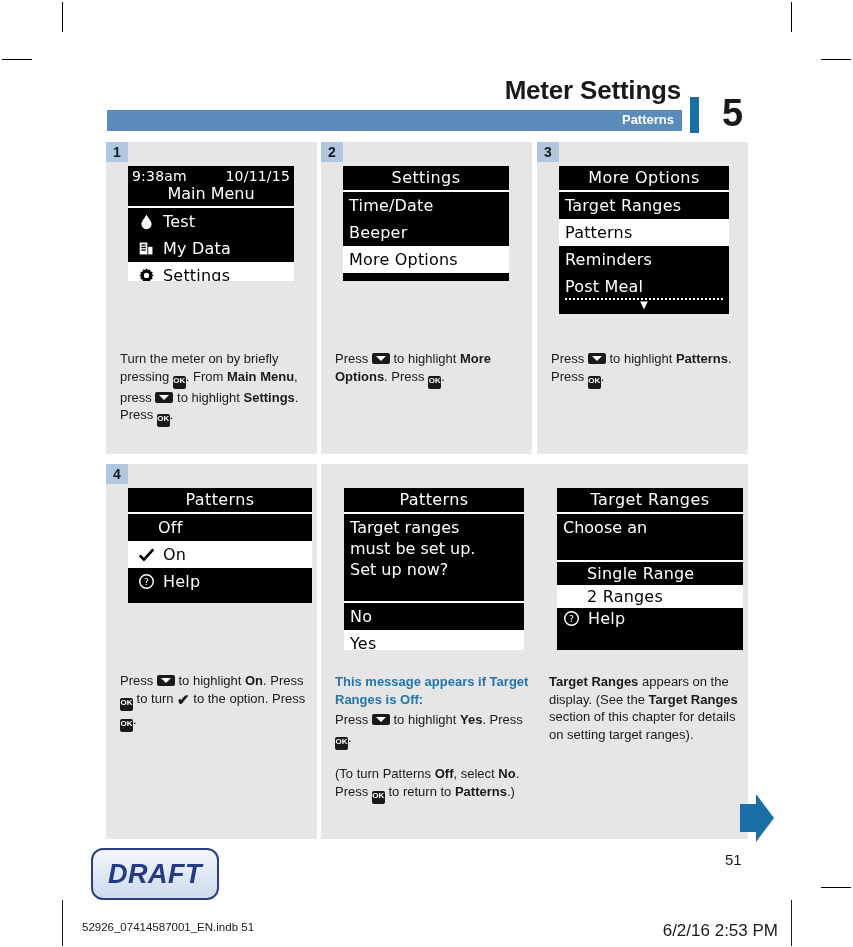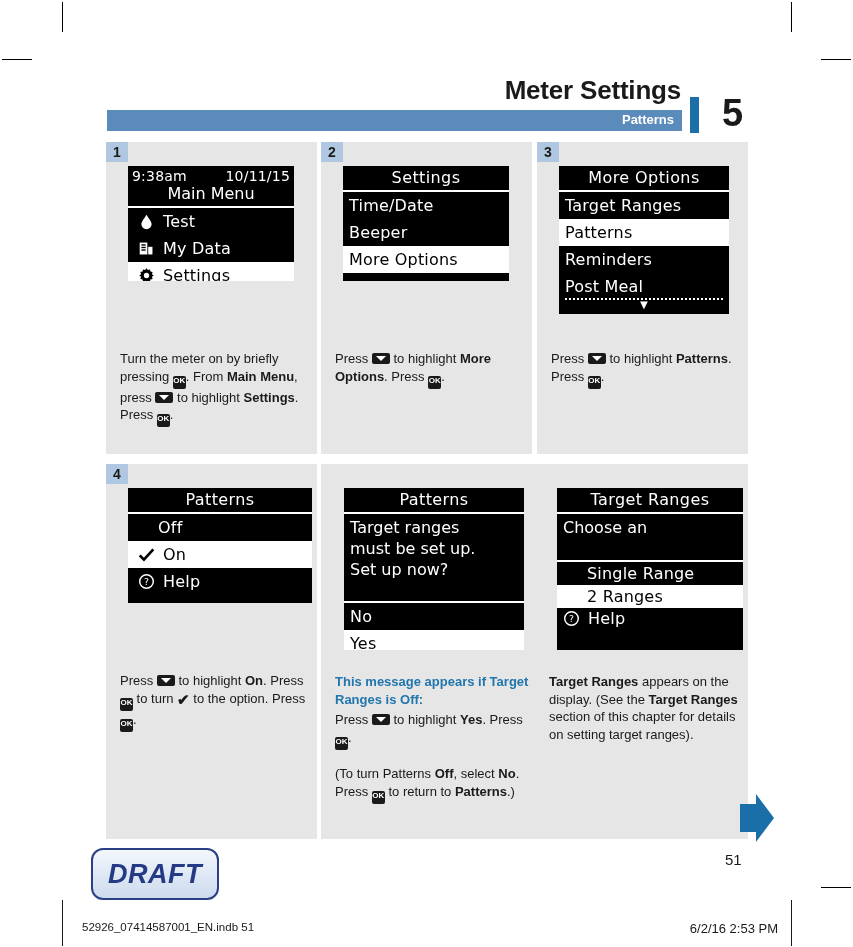--- a/index.html
+++ b/index.html
@@ -224,21 +224,21 @@
   #footer-rule-r { position: absolute; left: 791px; top: 900px; width: 1px; height: 46px; background: #1a1a1a; }
   #footer-left {
     position: absolute;
     left: 82px; top: 921px;
     font-size: 11.5px;
     color: #1a1a1a;
   }
   #footer-right {
     position: absolute;
     right: 75px; top: 921px;
-    font-size: 13px;
+    font-size: 17px;
     color: #1a1a1a;
     white-space: nowrap;
   }
 </style>
 </head>
 <body>
 
 <div class="cropmark cm-v" style="left:62px; top:2px; height:30px;"></div>
 <div class="cropmark cm-h" style="left:2px; top:59px; width:30px;"></div>
 <div class="cropmark cm-v" style="left:791px; top:2px; height:30px;"></div>

